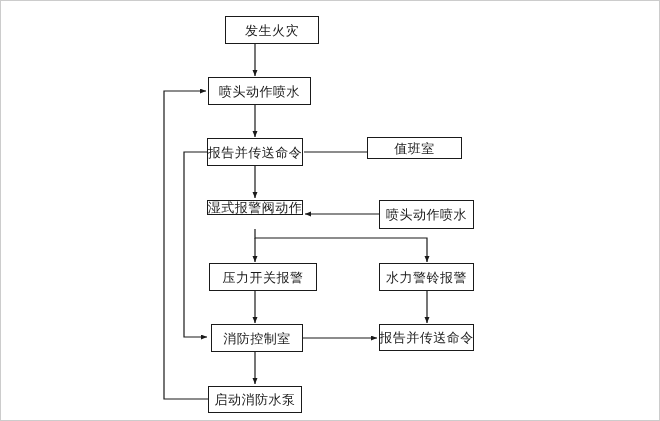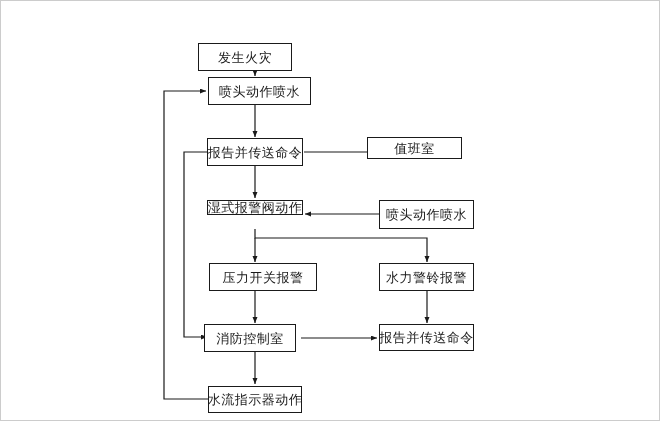--- a/index.html
+++ b/index.html
@@ -26,29 +26,29 @@
     color: #1a1a1a;
     font-size: 13px;
     line-height: 1;
     letter-spacing: 0.5px;
     display: flex;
     align-items: center;
     justify-content: center;
     white-space: nowrap;
   }
   
-  .n0  { left: 197px; top: 15px;  width: 94px; height: 28px; margin-top: 27px; }
+  .n0  { left: 224px; top: 15px;  width: 94px; height: 28px; }
   .n1  { left: 207px; top: 76px;  width: 103px; height: 28px; }
   .n2  { left: 206px; top: 137px; width: 96px; height: 28px; }
   .n3  { left: 366px; top: 136px; width: 95px; height: 22px; }
   .n4  { left: 206px; top: 199px; width: 96px; height: 15px; }
   .n5  { left: 378px; top: 199px; width: 95px; height: 29px; }
   .n6  { left: 208px; top: 262px; width: 108px; height: 28px; }
   .n7  { left: 378px; top: 262px; width: 95px; height: 28px; }
-  .n8  { left: 203px; top: 323px; width: 92px; height: 28px; }
+  .n8  { left: 210px; top: 323px; width: 92px; height: 28px; }
   .n9  { left: 378px; top: 323px; width: 95px; height: 27px; }
   .n10 { left: 207px; top: 385px; width: 94px; height: 27px; }
 </style>
 </head>
 <body>
 
 <div id="canvas">
 
   <svg id="edges" viewBox="0 0 660 421" xmlns="http://www.w3.org/2000/svg">
     <defs>
@@ -76,15 +76,15 @@
   <div class="node n0">发生火灾</div>
   <div class="node n1">喷头动作喷水</div>
   <div class="node n2">报告并传送命令</div>
   <div class="node n3">值班室</div>
   <div class="node n4">湿式报警阀动作</div>
   <div class="node n5">喷头动作喷水</div>
   <div class="node n6">压力开关报警</div>
   <div class="node n7">水力警铃报警</div>
   <div class="node n8">消防控制室</div>
   <div class="node n9">报告并传送命令</div>
-  <div class="node n10">水流指示器动作</div>
+  <div class="node n10">启动消防水泵</div>
 
 </div>
 
 </body></html>

